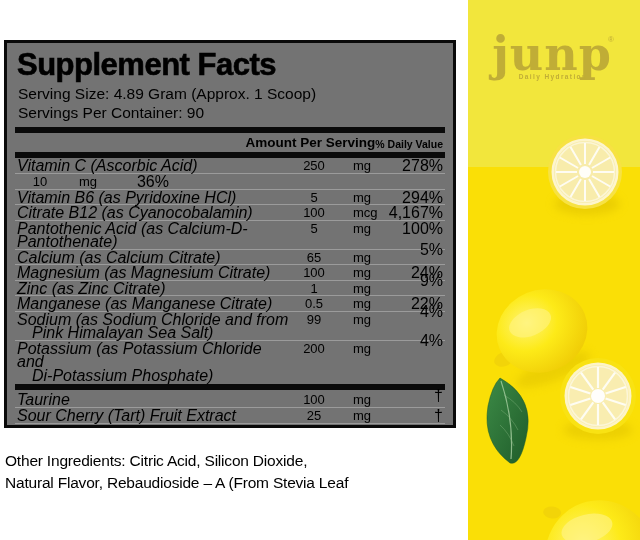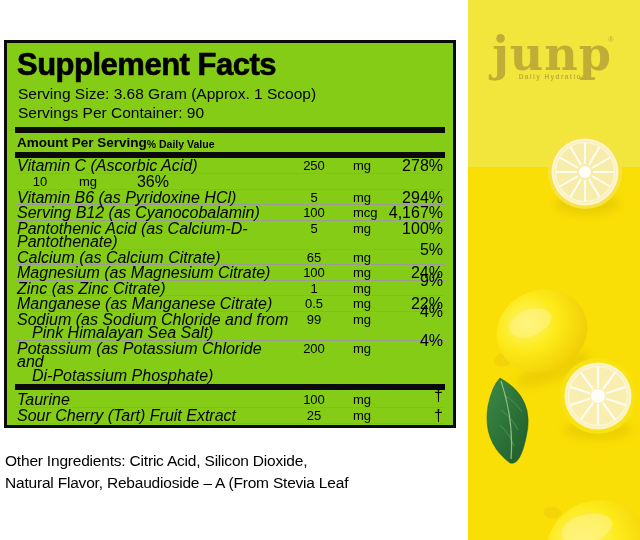--- a/index.html
+++ b/index.html
@@ -5,31 +5,31 @@
   * { margin:0; padding:0; box-sizing:border-box; }
   html,body { background:#ffffff; }
   .stage {
     position:relative; width:640px; height:540px; background:#ffffff;
     font-family:"Liberation Sans", sans-serif; color:#000; overflow:hidden;
   }
 
   
   .facts-box {
     position:absolute; left:4px; top:40px; width:452px; height:388px;
-    border:3px solid #0a0a0a; background:#84cc16; padding:4px 8px 0 8px; overflow:hidden;
+    border:3px solid #0a0a0a; background:#737373; padding:4px 8px 0 8px; overflow:hidden;
   }
   .facts-title {
     font-size:31px; font-weight:700; letter-spacing:-0.5px; line-height:34px;
     -webkit-text-stroke:0.6px #000; margin:1px 0 3px 2px;
   }
   .serving-line { font-size:15.5px; line-height:18.5px; margin-left:3px; }
   .serving-line.last { margin-bottom:5px; }
   .bar { height:6px; background:#0a0a0a; }
   .header-row {
-    display:flex; justify-content:flex-start; align-items:flex-end;
+    display:flex; justify-content:flex-end; align-items:flex-end;
     padding:2px 2px 2px 2px;
   }
   .header-row .aps { font-size:13.5px; font-weight:700; }
   .header-row .dvh { font-size:10.5px; font-weight:700; }
 
   .rows { }
   .row {
     display:flex; align-items:flex-start; padding:1px 0 0 2px; min-height:15px;
   }
   .row + .row { border-top:1px solid #9b9b9b; }
@@ -53,21 +53,21 @@
   .photo-panel { position:absolute; left:468px; top:0; width:197px; height:540px; }
   .photo-panel svg { display:block; }
 </style>
 </head>
 <body>
 
 <div class="stage">
 
   <section class="facts-box">
     <h1 class="facts-title">Supplement Facts</h1>
-    <div class="serving-line">Serving Size: 3.68 Gram (Approx. 1 Scoop)</div>
+    <div class="serving-line">Serving Size: 4.89 Gram (Approx. 1 Scoop)</div>
     <div class="serving-line last">Servings Per Container: 90</div>
 
     <div class="bar"></div>
     <div class="header-row">
       <span class="aps">Amount Per Serving</span>
       <span class="dvh">% Daily Value</span>
     </div>
     <div class="bar"></div>
 
     <div class="rows">
@@ -82,21 +82,21 @@
         <div class="unit">mg</div>
         <div class="dv">36%</div>
       </div>
       <div class="row">
         <div class="name">Vitamin B6 (as Pyridoxine HCl)</div>
         <div class="amt">5</div>
         <div class="unit">mg</div>
         <div class="dv">294%</div>
       </div>
       <div class="row">
-        <div class="name">Serving B12 (as Cyanocobalamin)</div>
+        <div class="name">Citrate B12 (as Cyanocobalamin)</div>
         <div class="amt">100</div>
         <div class="unit">mcg</div>
         <div class="dv">4,167%</div>
       </div>
       <div class="row">
         <div class="name">Pantothenic Acid (as Calcium-D-Pantothenate)</div>
         <div class="amt">5</div>
         <div class="unit">mg</div>
         <div class="dv">100%</div>
       </div>

